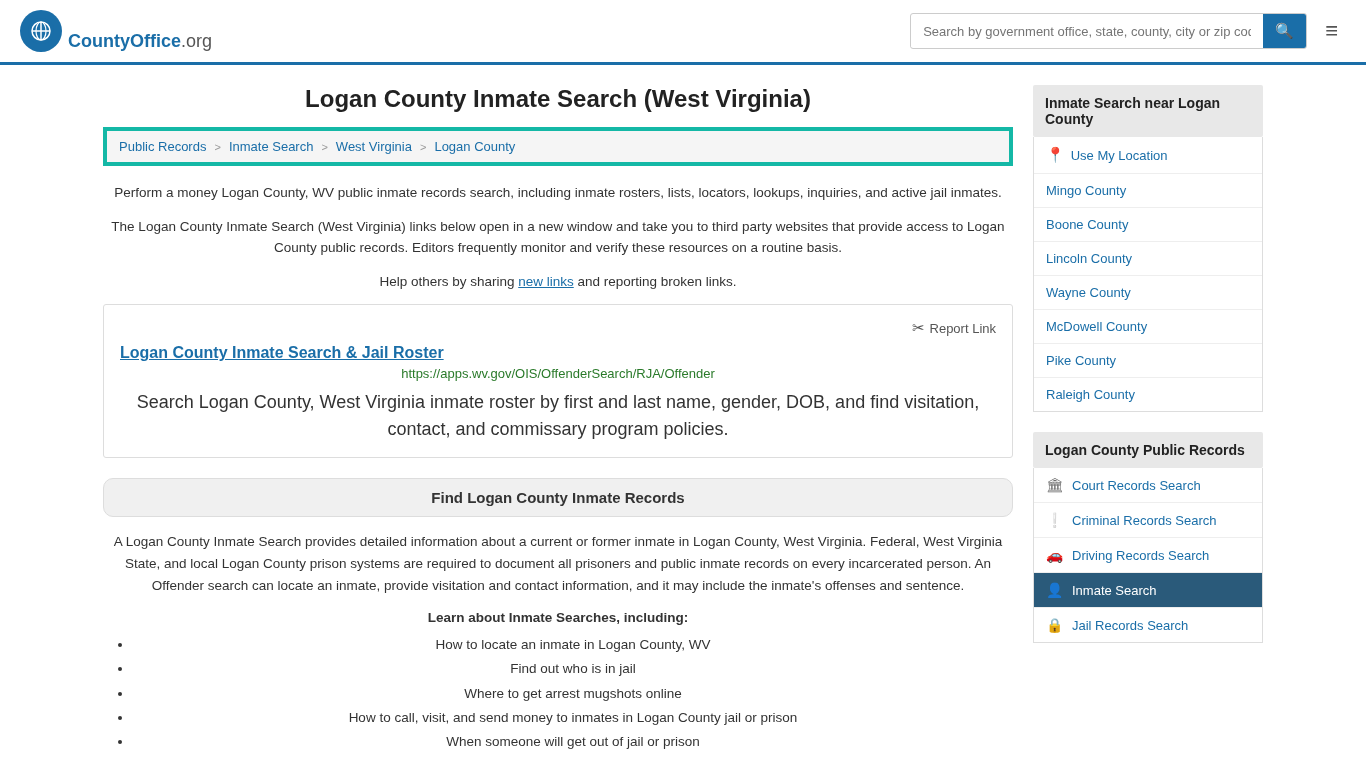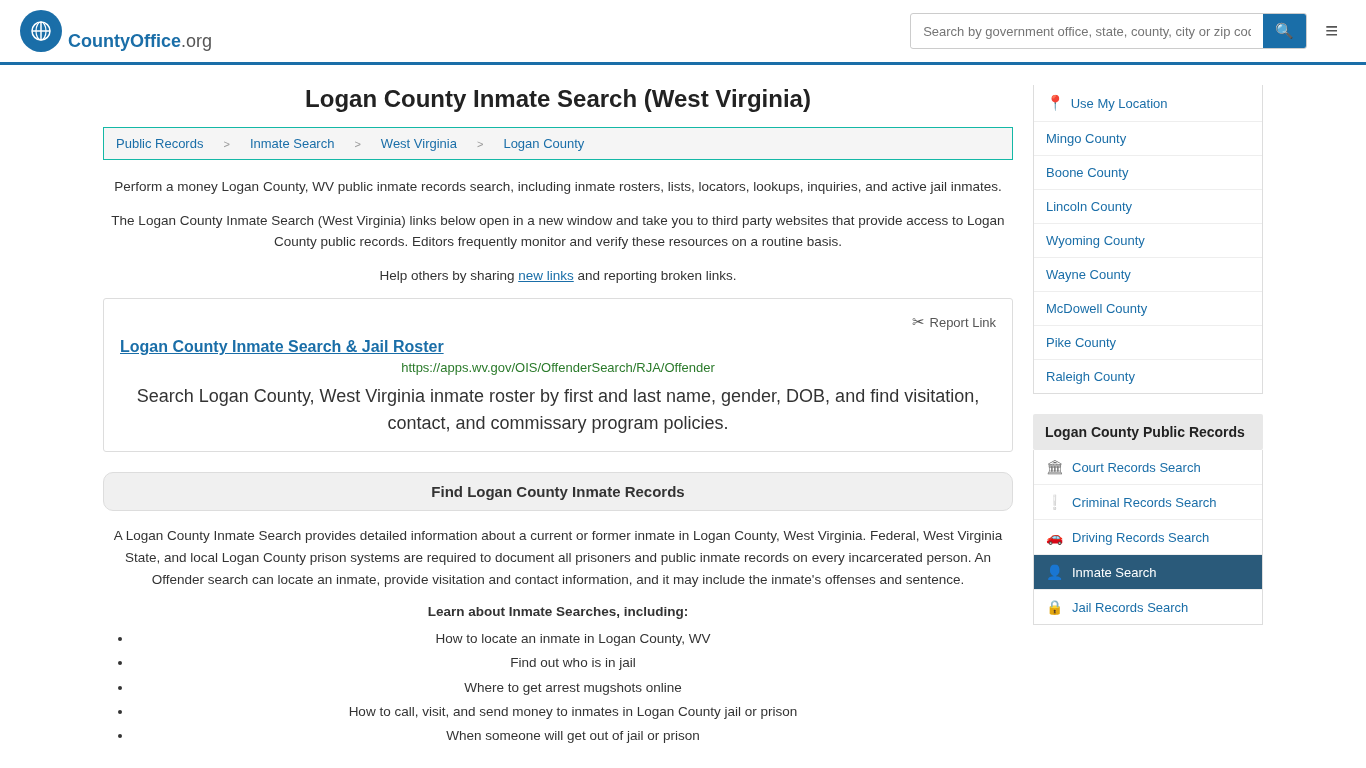--- a/index.html
+++ b/index.html
@@ -90,26 +90,26 @@
       font-size: 24px;
       font-weight: bold;
       color: #222;
       margin-bottom: 14px;
     }
 
     
     .breadcrumb {
       display: flex;
       align-items: center;
-      gap: 20px;
+      gap: 8px;
       font-size: 13px;
       color: #555;
       background: #f5f5f5;
       padding: 8px 12px;
-      border: 1px solid #14b8a6;
+      border: 4px solid #14b8a6;
       margin-bottom: 16px;
     }
     .breadcrumb a {
       color: #1a6ea8;
       text-decoration: none;
     }
     .breadcrumb-sep { color: #999; font-size: 11px; }
 
     
     .description {
@@ -338,36 +338,34 @@
         <li>How to call, visit, and send money to inmates in Logan County jail or prison</li>
         <li>When someone will get out of jail or prison</li>
       </ul>
     </div>
 
   </div>
 
   <div class="sidebar">
 
     <div class="sidebar-section">
+      <div class="sidebar-section-title">Inmate Search near Logan County</div>
       <div class="sidebar-links">
         <div class="use-location">
           <span class="loc-icon">📍</span>
           <span>Use My Location</span>
         </div>
         <a class="sidebar-link" href="#">
           <span>Mingo County</span>
         </a>
         <a class="sidebar-link" href="#">
           <span>Boone County</span>
         </a>
         <a class="sidebar-link" href="#">
           <span>Lincoln County</span>
-        </a>
-        <a class="sidebar-link" href="#">
-          <span>Wyoming County</span>
         </a>
         <a class="sidebar-link" href="#">
           <span>Wayne County</span>
         </a>
         <a class="sidebar-link" href="#">
           <span>McDowell County</span>
         </a>
         <a class="sidebar-link" href="#">
           <span>Pike County</span>
         </a>

